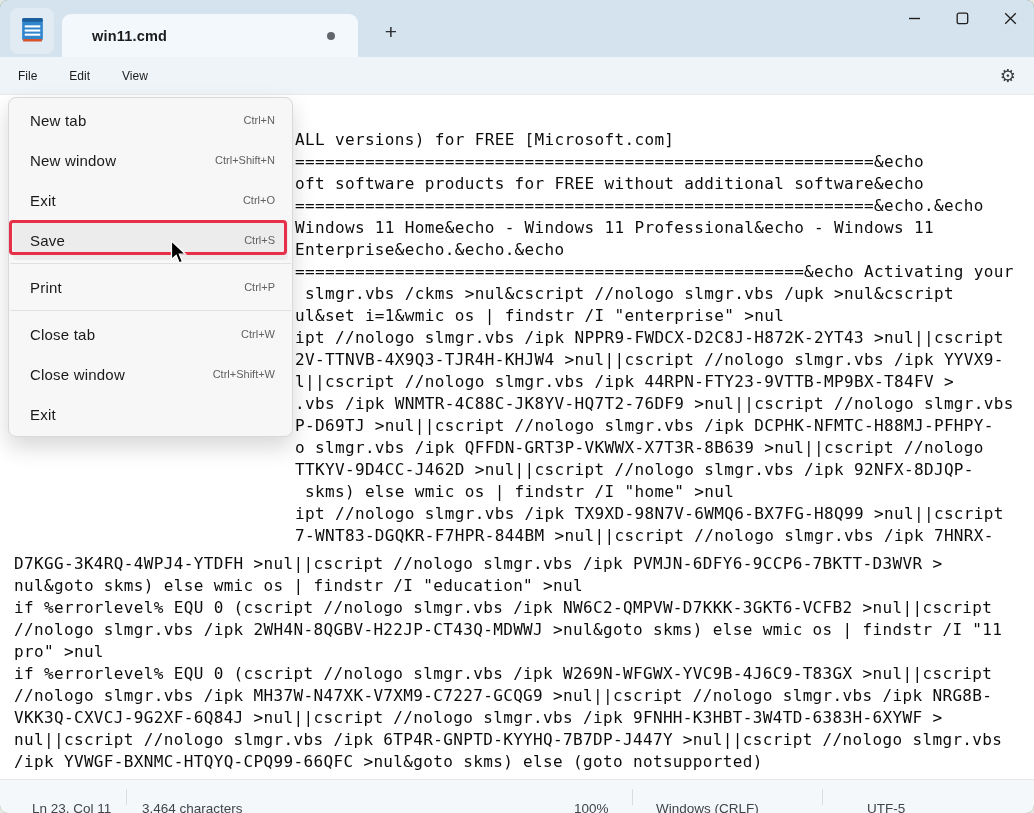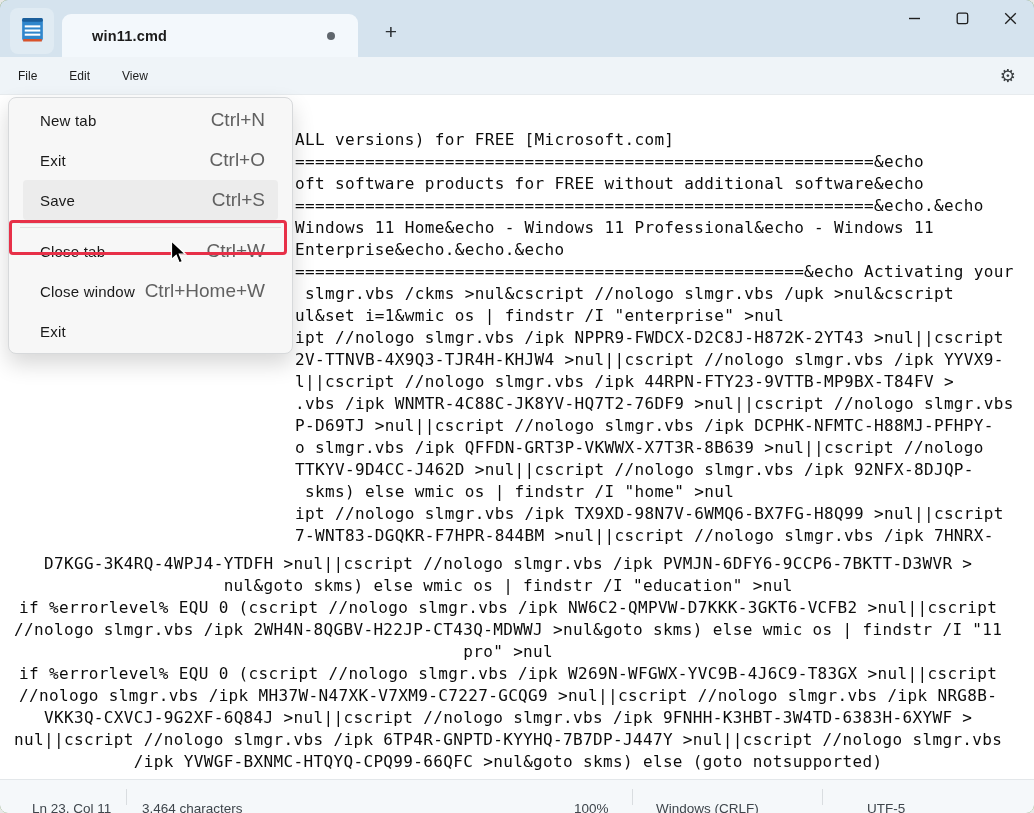--- a/index.html
+++ b/index.html
@@ -21,27 +21,27 @@
   .win-btn{width:48px;height:40px;display:flex;align-items:center;justify-content:center;}
   
   .menubar{position:absolute;left:0;top:57px;right:0;height:38px;background:#eff4f8;display:flex;align-items:center;border-bottom:1px solid #e7ebee;}
   .menubar-item{padding:0 16px;font-size:12px;color:#1c1c1c;}
   .menubar-item:first-child{margin-left:2px;}
   .gear{margin-left:auto;margin-right:18px;font-family:"DejaVu Sans",sans-serif;font-size:18px;color:#3c4043;line-height:1;}
   
   .editor{position:absolute;left:0;top:95px;right:0;bottom:34px;background:#ffffff;overflow:hidden;}
   .codepre{position:absolute;margin:0;font-family:"DejaVu Sans Mono","Liberation Mono",monospace;font-size:16px;line-height:22px;letter-spacing:.35px;color:#0c0c0c;white-space:pre;}
   #obscuredPre{left:295px;top:34px;}
-  #fullPre{left:14px;top:458px;text-align:center;}
+  #fullPre{left:14px;top:458px;}
   
-  .menu-panel{position:absolute;left:8px;top:97px;width:285px;background:#f7f7f7;border:1px solid #d7d9db;border-radius:8px;box-shadow:0 10px 22px rgba(0,0,0,.16);padding:2px 10px;z-index:5;}
+  .menu-panel{position:absolute;left:8px;top:97px;width:285px;background:#f7f7f7;border:1px solid #d7d9db;border-radius:8px;box-shadow:0 10px 22px rgba(0,0,0,.16);padding:2px 0;z-index:5;}
   .mrow{height:40px;display:flex;align-items:center;margin:0 4px;padding:0 13px 0 17px;border-radius:4px;font-size:15px;color:#191919;}
   .mrow.hl{background:#ececec;gap:24px;}
   .ml{letter-spacing:.2px;}
-  .ms{margin-left:auto;font-size:19px;color:#616161;}
+  .ms{margin-left:auto;font-size:11px;color:#616161;}
   .msep{height:1px;background:#e1e1e1;margin:3px 1px;}
   
   .red-box{position:absolute;left:9px;top:220px;width:278px;height:35px;border:3px solid #e73048;border-radius:4px;z-index:6;}
   .cursor{position:absolute;left:170px;top:240px;z-index:7;}
   
   .statusbar{position:absolute;left:0;bottom:0;right:0;height:34px;background:#f5f8fa;border-top:1px solid #e3e7ea;font-size:13.5px;color:#3e454b;}
   .sb-item{position:absolute;top:12px;line-height:33px;white-space:nowrap;}
   .sb-sep{position:absolute;top:9px;width:1px;height:16px;background:#d9dde0;}
 </style>
 </head>
@@ -136,36 +136,44 @@
 nul||cscript //nologo slmgr.vbs /ipk 6TP4R-GNPTD-KYYHQ-7B7DP-J447Y &gt;nul||cscript //nologo slmgr.vbs
 /ipk YVWGF-BXNMC-HTQYQ-CPQ99-66QFC &gt;nul&amp;goto skms) else (goto notsupported)</pre>
   </div>
 
   <div class="menu-panel" id="filemenu">
       <div class="mrow">
         <span class="ml">New tab</span>
         <span class="ms">Ctrl+N</span>
       </div>
       <div class="mrow">
+        <span class="ml">New window</span>
+        <span class="ms">Ctrl+Shift+N</span>
+      </div>
+      <div class="mrow">
         <span class="ml">Exit</span>
         <span class="ms">Ctrl+O</span>
       </div>
       <div class="mrow hl">
         <span class="ml">Save</span>
         <span class="ms">Ctrl+S</span>
       </div>
       <div class="msep"></div>
+      <div class="mrow">
+        <span class="ml">Print</span>
+        <span class="ms">Ctrl+P</span>
+      </div>
       <div class="msep"></div>
       <div class="mrow">
         <span class="ml">Close tab</span>
         <span class="ms">Ctrl+W</span>
       </div>
       <div class="mrow">
         <span class="ml">Close window</span>
-        <span class="ms">Ctrl+Home+W</span>
+        <span class="ms">Ctrl+Shift+W</span>
       </div>
       <div class="mrow">
         <span class="ml">Exit</span>
         <span class="ms"></span>
       </div>
     </div>
 
   <div class="red-box" style="border-color: rgb(231, 48, 72);"></div>
 
   <span class="cursor">

